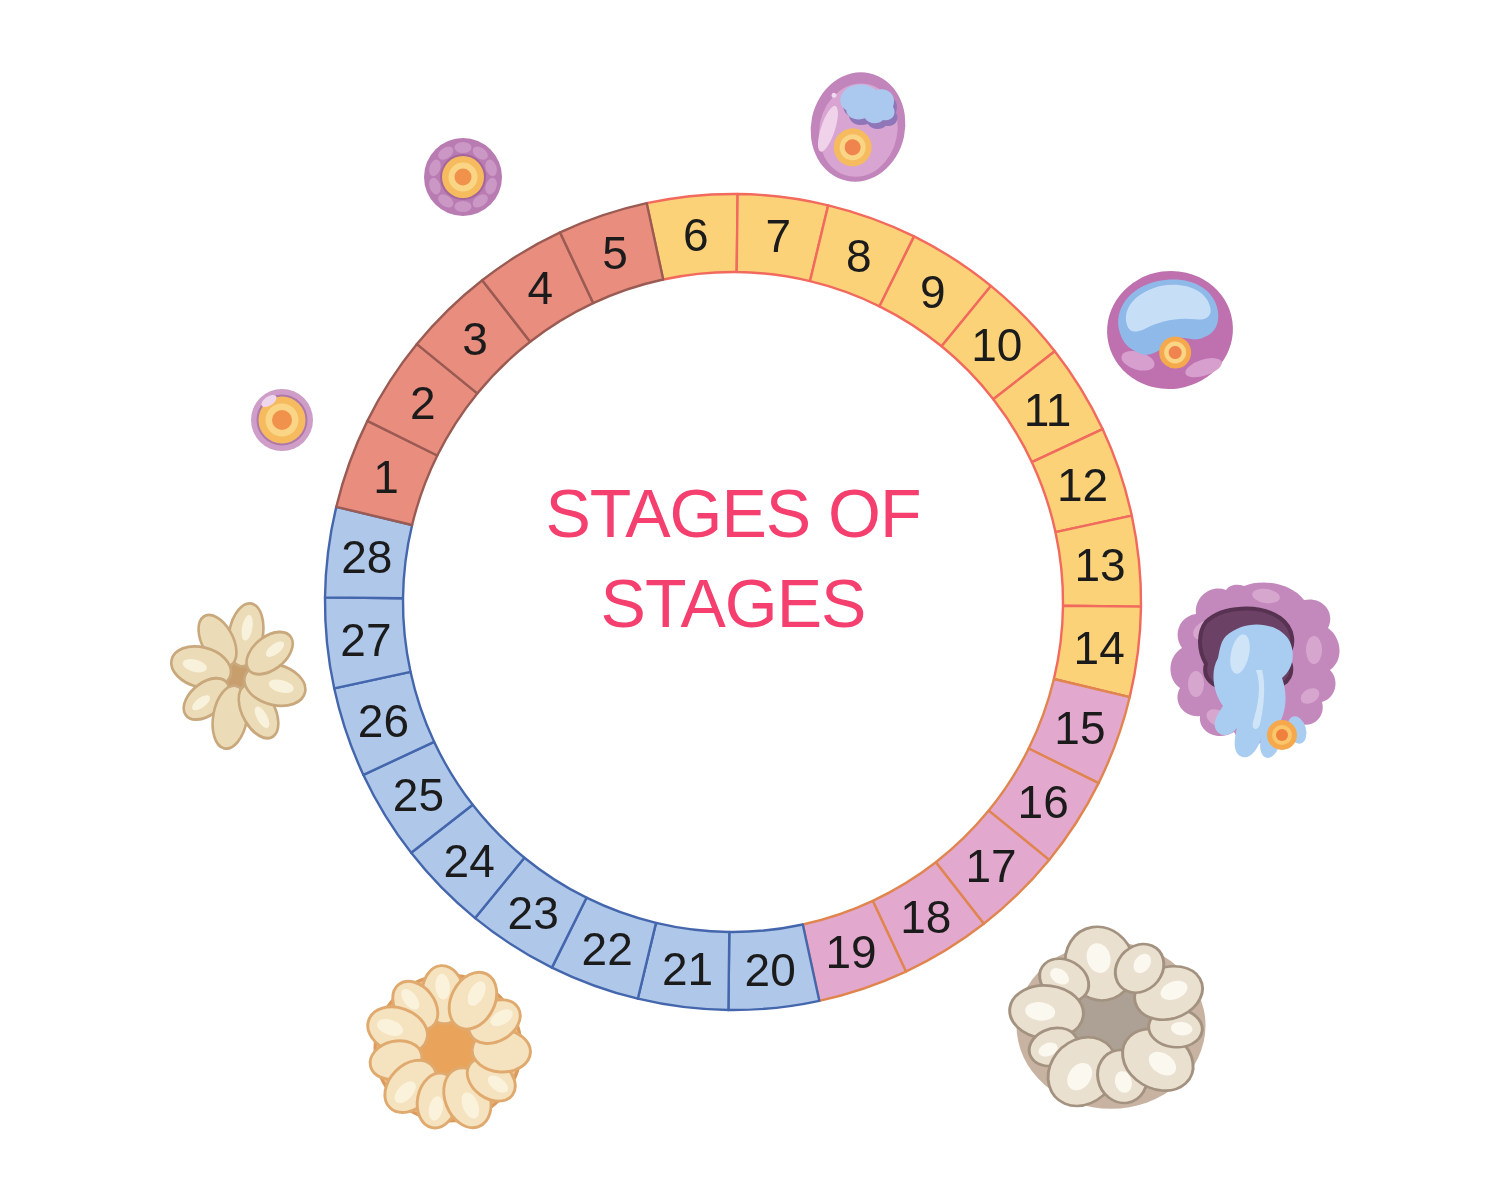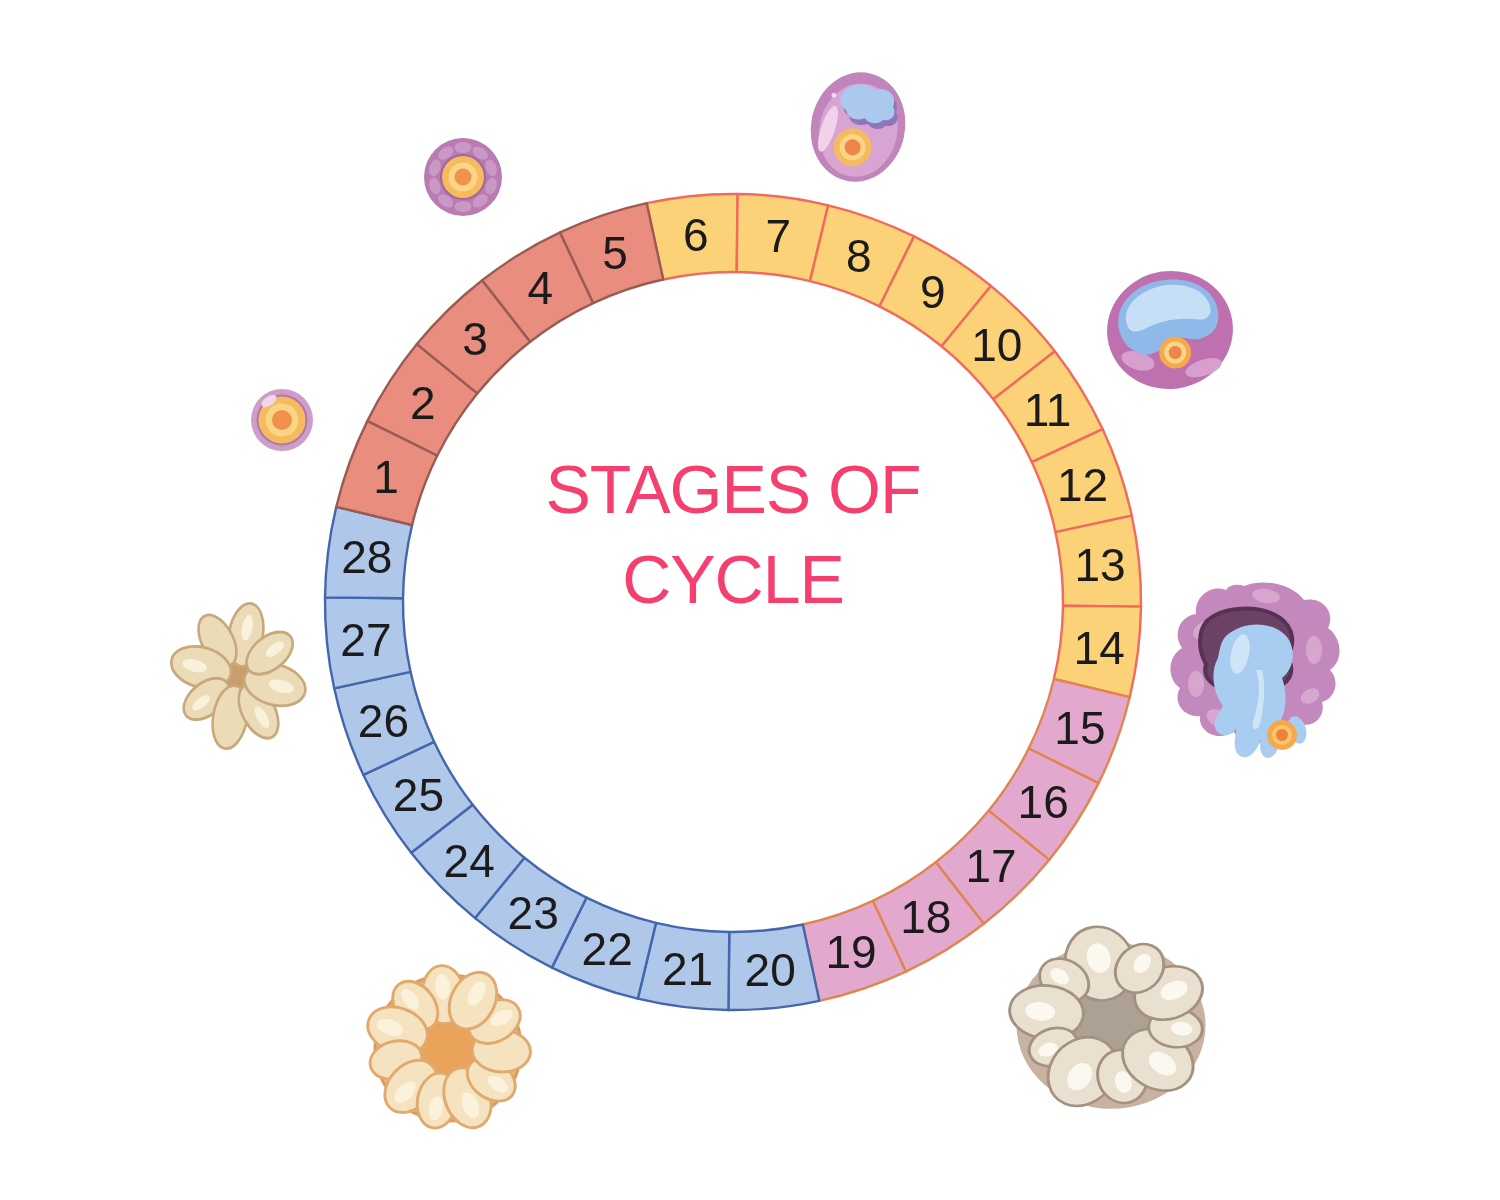--- a/index.html
+++ b/index.html
@@ -232,18 +232,18 @@
           <ellipse cx="30.7" cy="4.3" rx="10.4" ry="12.8" transform="rotate(-262.0 30.7 4.3)" fill="#EAE0D0" stroke="#A3927F" stroke-width="1.4"></ellipse>
           <ellipse cx="33.7" cy="4.7" rx="3.6" ry="5.2" transform="rotate(-262.0 33.7 4.7)" fill="#FBF8F0"></ellipse>
           <ellipse cx="27.4" cy="-14.6" rx="13.7" ry="16.8" transform="rotate(-298.0 27.4 -14.6)" fill="#EAE0D0" stroke="#A3927F" stroke-width="1.4"></ellipse>
           <ellipse cx="30.0" cy="-16.0" rx="4.7" ry="6.8" transform="rotate(-298.0 30.0 -16.0)" fill="#FBF8F0"></ellipse>
           <ellipse cx="13.6" cy="-27.9" rx="11.0" ry="13.6" transform="rotate(-334.0 13.6 -27.9)" fill="#EAE0D0" stroke="#A3927F" stroke-width="1.4"></ellipse>
           <ellipse cx="14.9" cy="-30.6" rx="3.8" ry="5.5" transform="rotate(-334.0 14.9 -30.6)" fill="#FBF8F0"></ellipse>
         </g>
     </g>
   </svg>
 
-  <div class="title" style="color: rgb(244, 63, 111);">
+  <div class="title" style="color: rgb(244, 63, 111); margin-top: 24px;">
     <span>STAGES OF</span>
-    <span>CYCLE</span>
+    <span>STAGES</span>
   </div>
 
 </div>
 
 </body></html>

